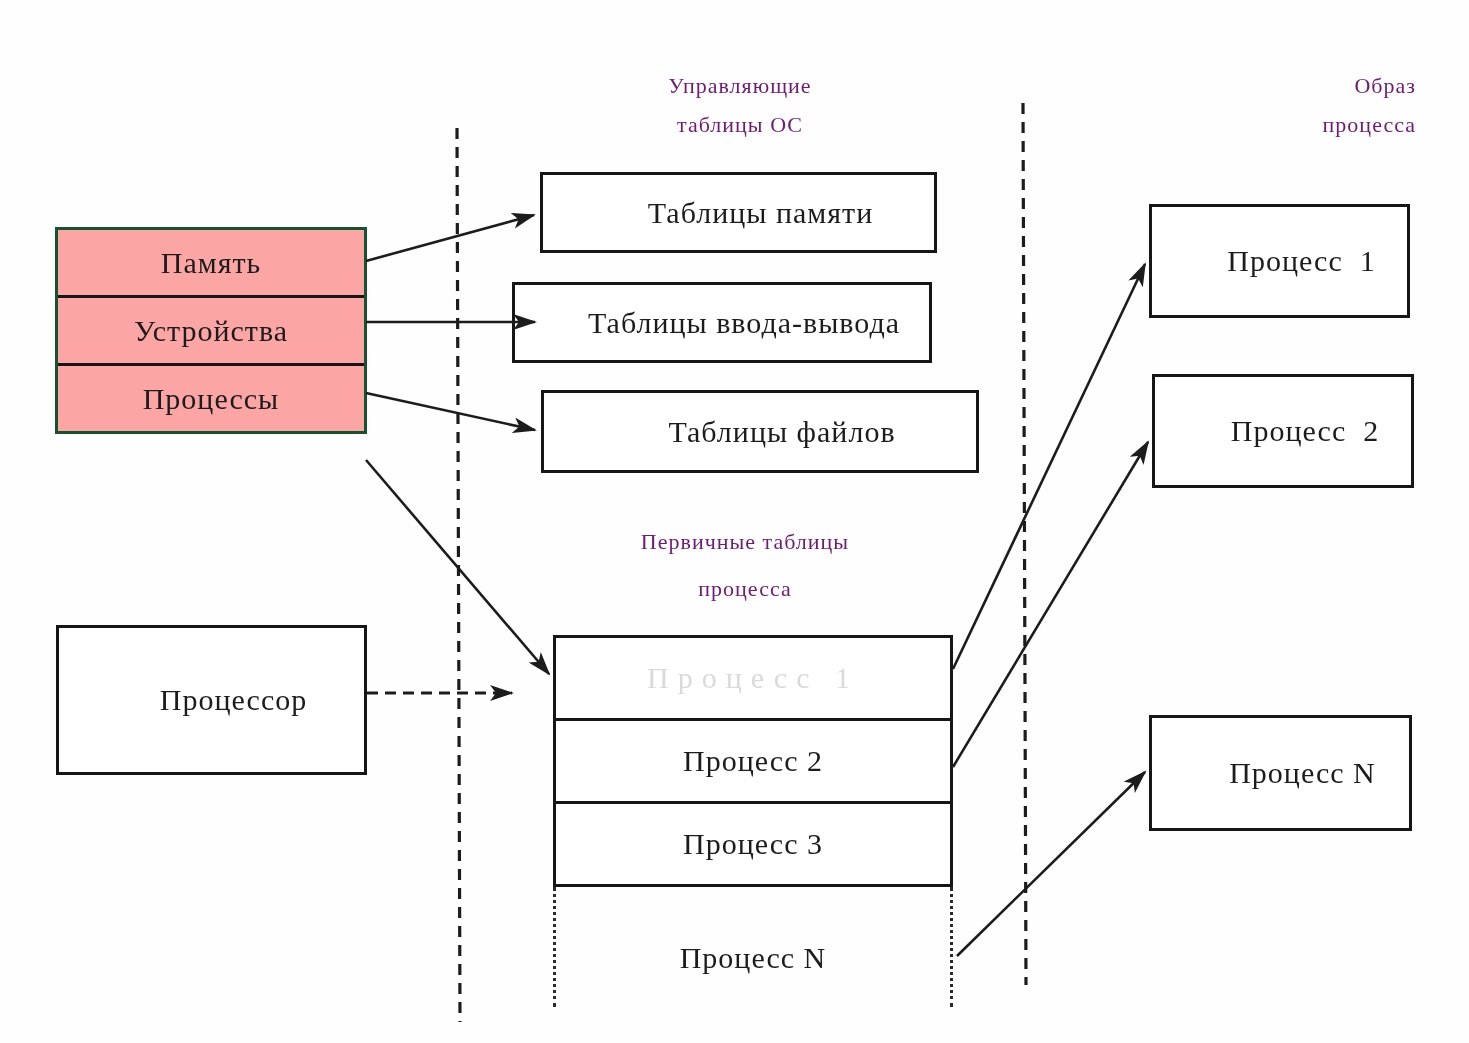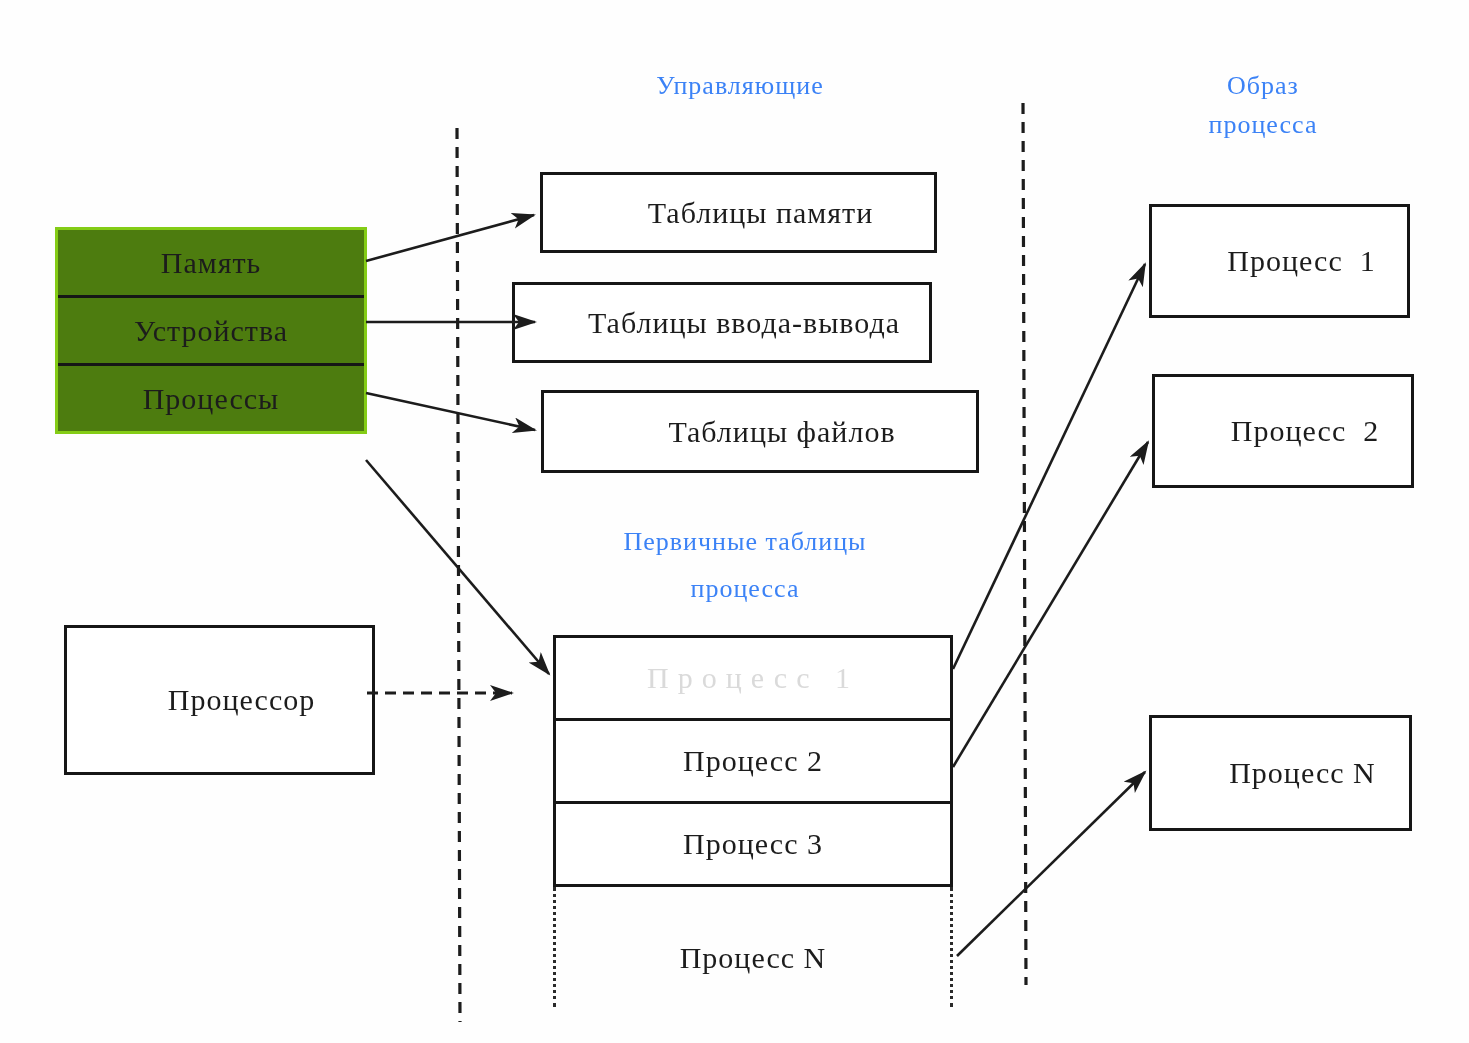--- a/index.html
+++ b/index.html
@@ -7,45 +7,45 @@
     position:relative;
     width:1469px;height:1043px;
     background:#fefefe;
     font-family:"Liberation Serif","DejaVu Serif",serif;
     color:#1c1c1c;
     overflow:hidden;
   }
   .heading{
     position:absolute;
     text-align:center;
-    font-size:26px;
+    font-size:22px;
     line-height:39px;
     letter-spacing:1px;
-    color:#3b82f6;
+    color:#701a75;
   }
   .box{
     position:absolute;
     box-sizing:border-box;
     background:#fff;
     border:3px solid #161616;
     display:flex;
     align-items:center;
     justify-content:center;
     font-size:30px;
     letter-spacing:1px;
     white-space:pre;
     padding-left:44px;
   }
   
   .stack{
     position:absolute;
     box-sizing:border-box;
     left:55px;top:227px;width:312px;
-    border:3px solid #84cc16;
-    background:#4d7c0f;
+    border:3px solid #14532d;
+    background:#fca5a5;
   }
   .stack-row{
     height:65px;
     border-bottom:3px solid #161616;
     display:flex;align-items:center;justify-content:center;
     font-size:30px;letter-spacing:1px;white-space:pre;
   }
   .stack-row:last-child{border-bottom:none;}
   
   .ptable{
@@ -77,23 +77,24 @@
   svg.overlay{position:absolute;left:0;top:0;width:1469px;height:1043px;pointer-events:none;}
 </style>
 </head>
 <body>
 
 <div id="canvas">
 
 
   <div class="heading" style="left:555px;top:66px;width:370px;">
     <div>Управляющие</div>
+    <div>таблицы ОС</div>
   </div>
 
-  <div class="heading" style="left:1110px;top:66px;width:306px;">
+  <div class="heading" style="left:1110px;top:66px;width:306px;text-align:right;">
     <div>Образ</div>
     <div>процесса</div>
   </div>
 
   <div class="heading" style="left:540px;top:518px;width:410px;line-height:47px;">
     <div>Первичные таблицы</div>
     <div>процесса</div>
   </div>
 
   <div class="stack">
@@ -101,21 +102,21 @@
       <span>Память</span>
     </div>
     <div class="stack-row">
       <span>Устройства</span>
     </div>
     <div class="stack-row">
       <span>Процессы</span>
     </div>
   </div>
 
-  <div class="box" style="left:64px;top:625px;width:311px;height:150px;">
+  <div class="box" style="left:56px;top:625px;width:311px;height:150px;">
     <span>Процессор</span>
   </div>
 
   <div class="box" style="left:540px;top:172px;width:397px;height:81px;">
     <span>Таблицы памяти</span>
   </div>
   <div class="box" style="left:512px;top:282px;width:420px;height:81px;">
     <span>Таблицы ввода-вывода</span>
   </div>
   <div class="box" style="left:541px;top:390px;width:438px;height:83px;">

